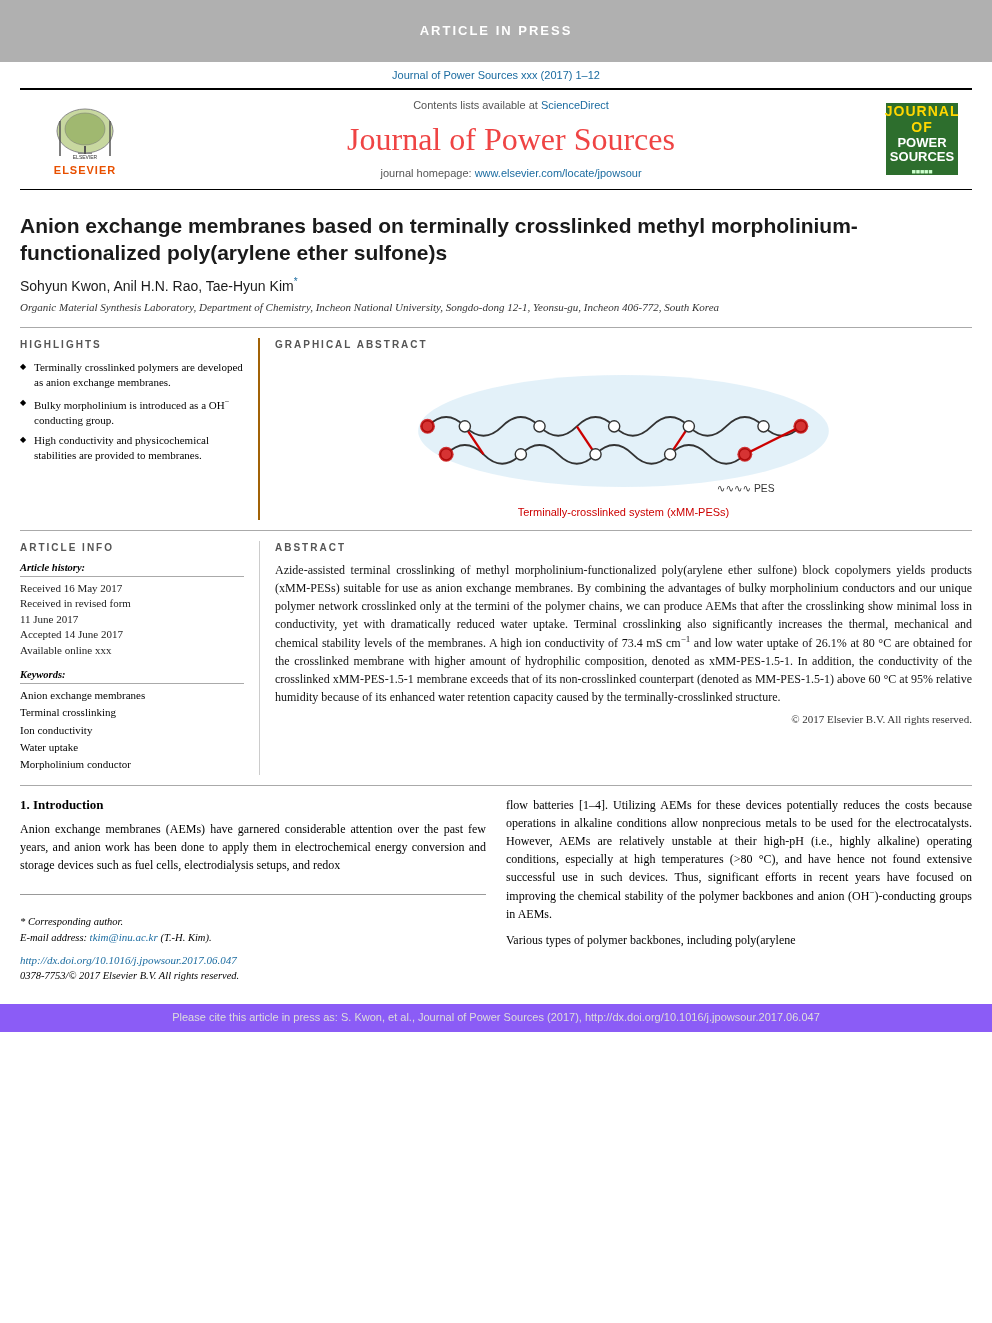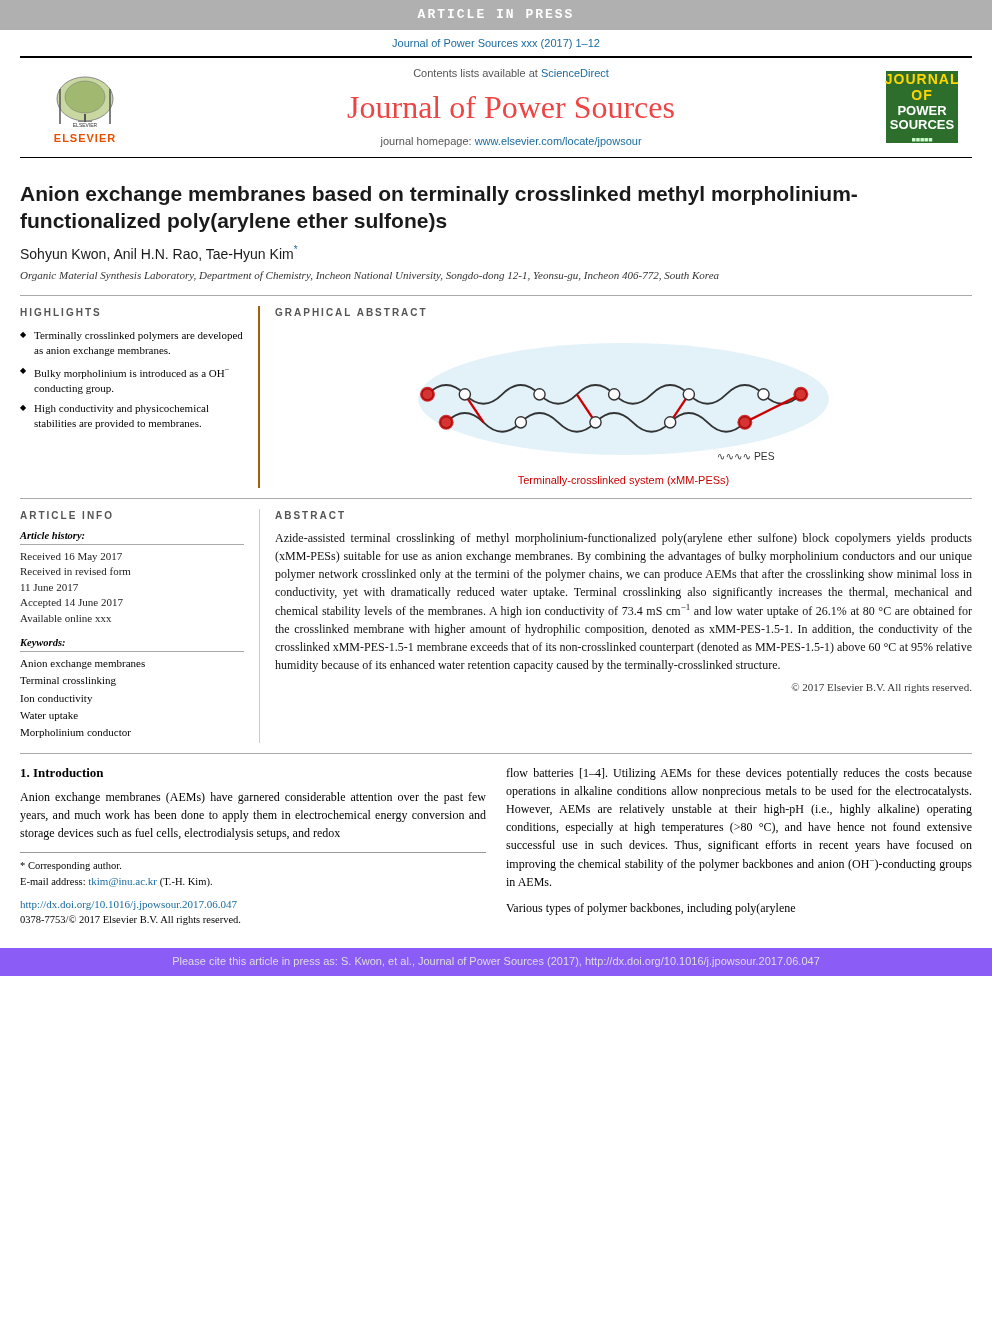--- a/index.html
+++ b/index.html
@@ -8,26 +8,26 @@
       background: #fff;
       color: #000;
       width: 992px;
       min-height: 1323px;
       font-size: 13px;
       line-height: 1.4;
     }
     .article-in-press-banner {
       background: #b0b0b0;
       text-align: center;
-      padding: 6px 0;
+      padding: 22px 0;
       font-size: 13px;
       font-weight: bold;
       letter-spacing: 2px;
       color: #fff;
-      font-family: Liberation Mono, monospace;
+      font-family: Liberation Sans, sans-serif;
     }
     .journal-ref {
       text-align: center;
       padding: 6px 0 4px;
       font-size: 11px;
       color: #1a6ba0;
       font-family: Arial, sans-serif;
     }
     .header-box {
       border-top: 2px solid #000;
@@ -292,22 +292,23 @@
       font-family: Liberation Serif, serif;
       margin-bottom: 6px;
     }
     .intro-text {
       font-size: 12px;
       line-height: 1.5;
       text-align: justify;
     }
     .footnote-area {
       border-top: 1px solid #999;
-      padding-top: 6px;
-      margin-top: 10px;
+      padding-top: 20px;
+      margin-top: 20px;
+      font-style: italic;
     }
     .footnote-text {
       font-size: 10.5px;
       line-height: 1.4;
     }
     .doi-link {
       color: #1a6ba0;
       font-size: 11px;
     }
     .footer-bar {
@@ -451,21 +452,21 @@
       </div>
       <div class="copyright-line">© 2017 Elsevier B.V. All rights reserved.</div>
     </div>
   </div>
 
   <div class="intro-section">
     <div class="intro-left">
       <div class="intro-section-num">
         <span>1.</span> <span>Introduction</span>
       </div>
-      <div class="intro-text">Anion exchange membranes (AEMs) have garnered considerable attention over the past few years, and much work has been done to apply them in electrochemical energy conversion and storage devices such as fuel cells, electrodialysis setups, and redox</div>
+      <div class="intro-text">Anion exchange membranes (AEMs) have garnered considerable attention over the past few years, and anion work has been done to apply them in electrochemical energy conversion and storage devices such as fuel cells, electrodialysis setups, and redox</div>
 
       <div class="footnote-area">
         <div class="footnote-text">* Corresponding author.</div>
         <div class="footnote-text">
           <span>E-mail address:</span>
           <span class="doi-link">tkim@inu.ac.kr</span>
           <span>(T.-H. Kim).</span>
         </div>
         <div style="margin-top:6px;">
           <span class="doi-link">http://dx.doi.org/10.1016/j.jpowsour.2017.06.047</span>

